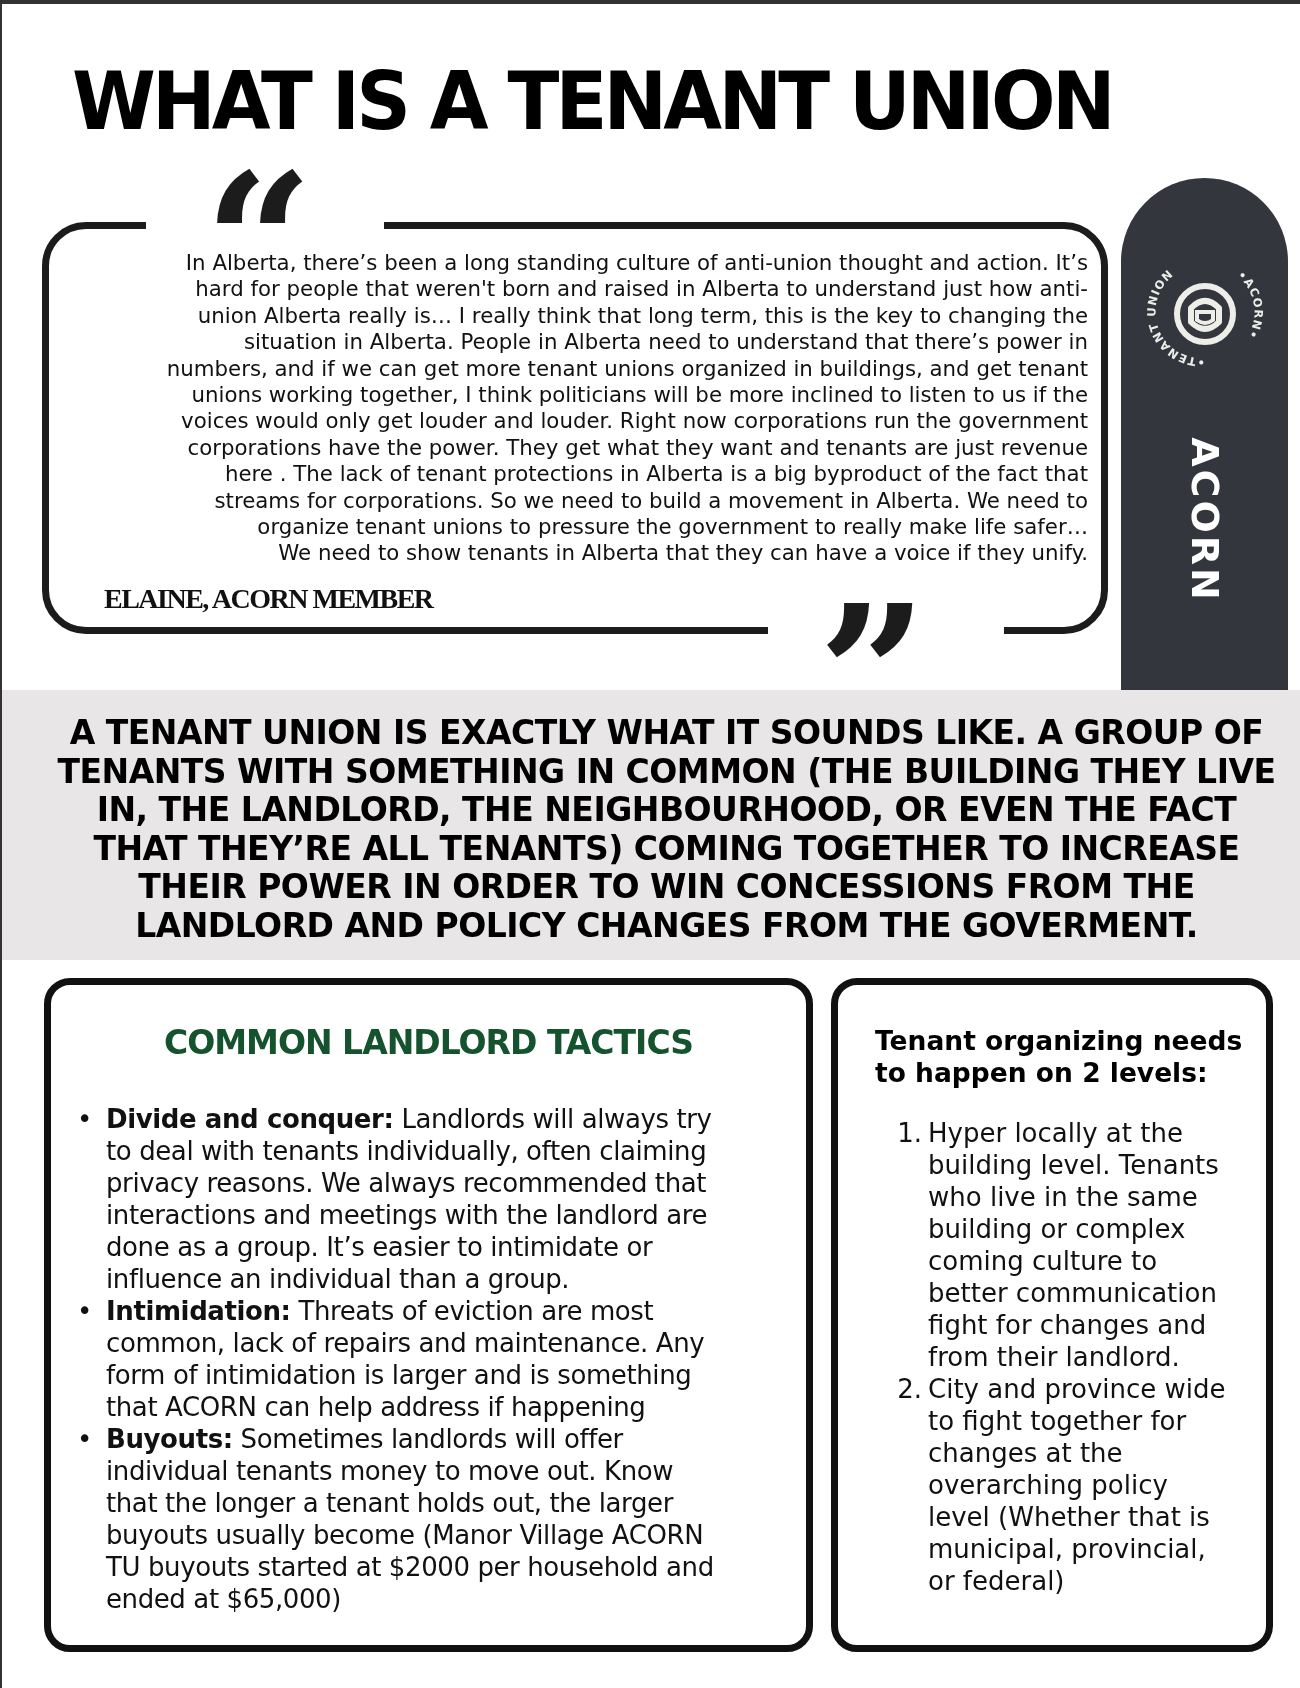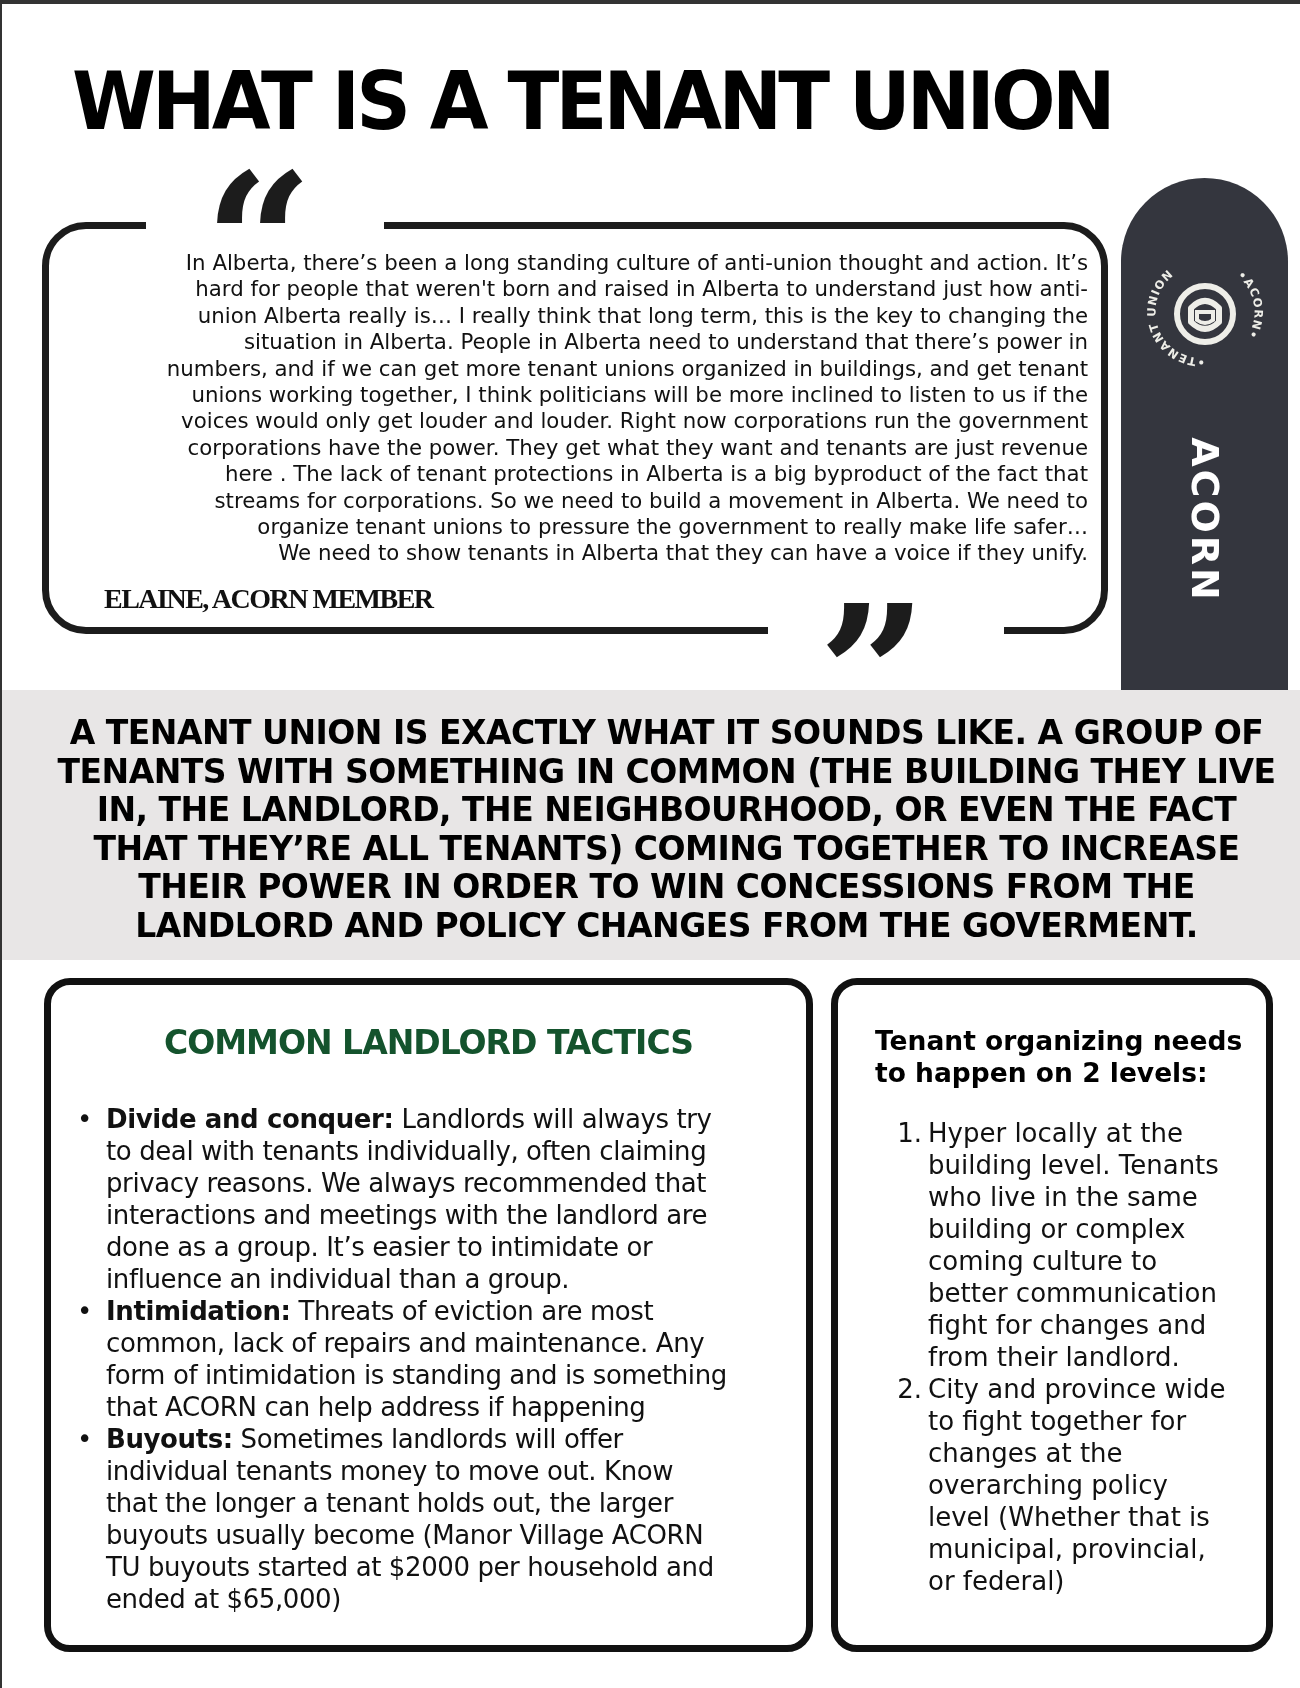--- a/index.html
+++ b/index.html
@@ -183,21 +183,21 @@
       <span class="line">to deal with tenants individually, often claiming</span>
       <span class="line">privacy reasons. We always recommended that</span>
       <span class="line">interactions and meetings with the landlord are</span>
       <span class="line">done as a group. It’s easier to intimidate or</span>
       <span class="line">influence an individual than a group.</span>
     </li>
     <li>
       <span class="bullet">•</span>
       <span class="line"><b>Intimidation:</b><span> Threats of eviction are most</span></span>
       <span class="line">common, lack of repairs and maintenance. Any</span>
-      <span class="line">form of intimidation is standing and is something</span>
+      <span class="line">form of intimidation is larger and is something</span>
       <span class="line">that ACORN can help address if happening</span>
     </li>
     <li>
       <span class="bullet">•</span>
       <span class="line"><b>Buyouts:</b><span> Sometimes landlords will offer</span></span>
       <span class="line">individual tenants money to move out. Know</span>
       <span class="line">that the longer a tenant holds out, the larger</span>
       <span class="line">buyouts usually become (Manor Village ACORN</span>
       <span class="line">TU buyouts started at $2000 per household and</span>
       <span class="line">ended at $65,000)</span>

